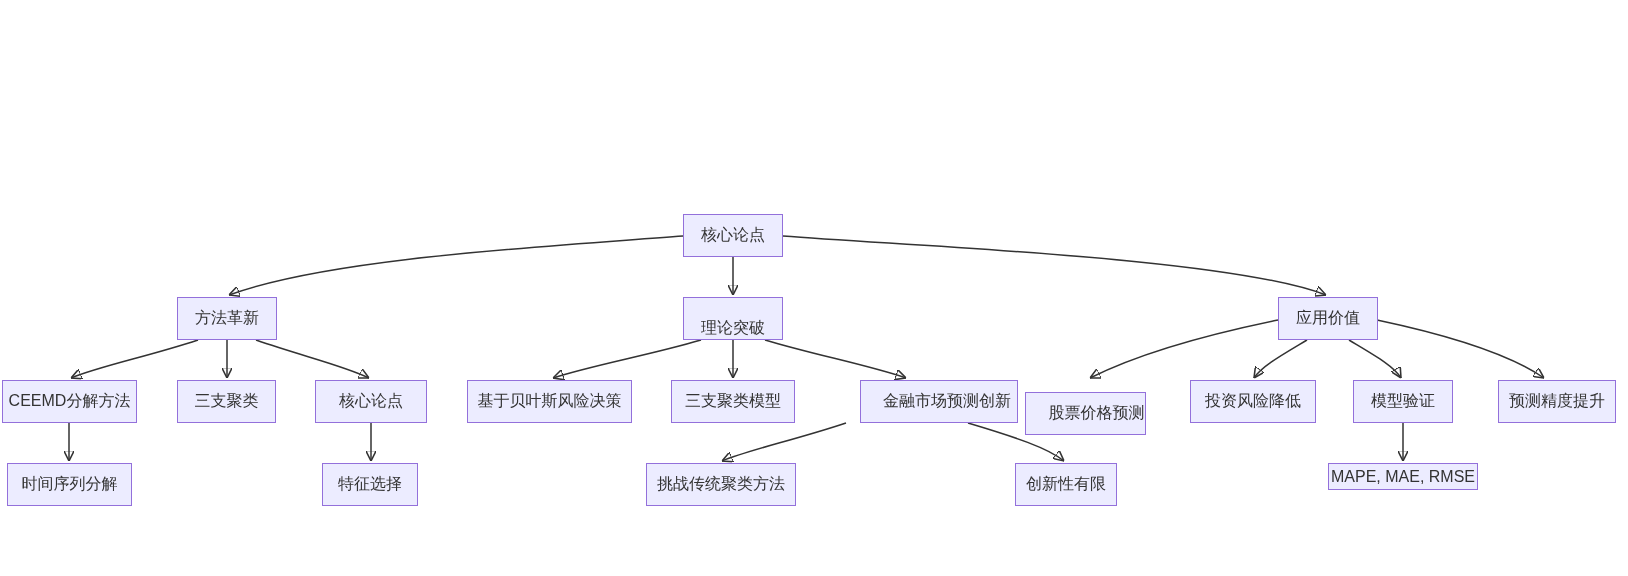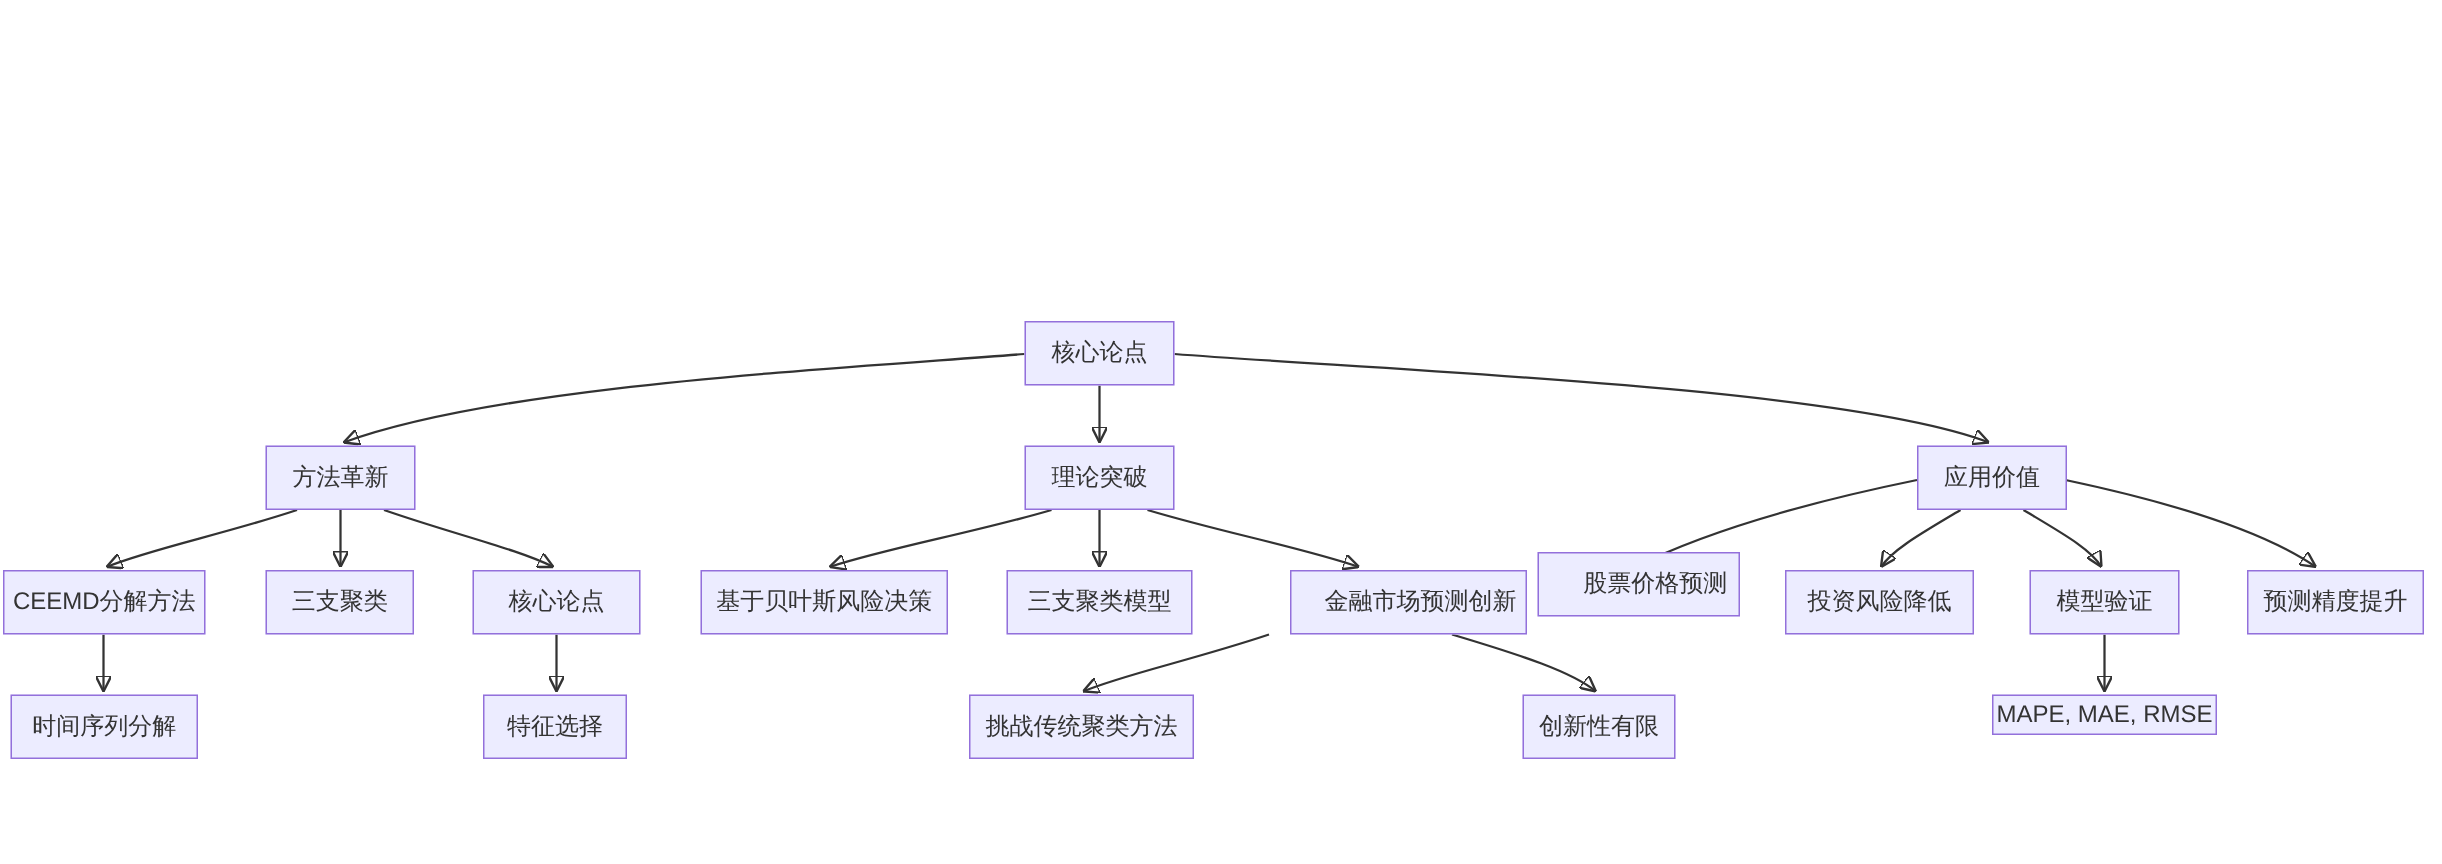--- a/index.html
+++ b/index.html
@@ -29,29 +29,29 @@
     background: #ECECFF;
     border: 1px solid #9370DB;
     color: #333333;
     font-size: 16px;
     white-space: nowrap;
     text-align: center;
   }
   
   #n-core        { left: 683px;  top: 214px; width: 100px; height: 43px; }
   #n-method      { left: 177px;  top: 297px; width: 100px; height: 43px; }
-  #n-theory      { left: 683px;  top: 297px; width: 100px; height: 43px; }
+  #n-theory      { left: 683px;  top: 297px; width: 100px; height: 43px; align-items: flex-end; }
   #n-application { left: 1278px; top: 297px; width: 100px; height: 43px; }
   #n-ceemd       { left: 2px;    top: 380px; width: 135px; height: 43px; }
   #n-threeway    { left: 177px;  top: 380px; width: 99px;  height: 43px; }
   #n-phase       { left: 315px;  top: 380px; width: 112px; height: 43px; }
   #n-bayes       { left: 467px;  top: 380px; width: 165px; height: 43px; }
   #n-twcmodel    { left: 671px;  top: 380px; width: 124px; height: 43px; }
   #n-finance     { left: 860px;  top: 380px; width: 158px; height: 43px; padding-left: 16px; }
-  #n-stock       { left: 1025px; top: 368px; width: 135px; height: 43px; padding-left: 22px; }
+  #n-stock       { left: 1025px; top: 392px; width: 121px; height: 43px; padding-left: 22px; }
   #n-risk        { left: 1190px; top: 380px; width: 126px; height: 43px; }
   #n-validation  { left: 1353px; top: 380px; width: 100px; height: 43px; }
   #n-precision   { left: 1498px; top: 380px; width: 118px; height: 43px; }
   #n-timeseries  { left: 7px;    top: 463px; width: 125px; height: 43px; }
   #n-feature     { left: 322px;  top: 463px; width: 96px;  height: 43px; }
   #n-challenge   { left: 646px;  top: 463px; width: 150px; height: 43px; }
   #n-limited     { left: 1015px; top: 463px; width: 102px; height: 43px; }
   #n-metrics     { left: 1328px; top: 463px; width: 150px; height: 27px; }
 </style>
 </head>

